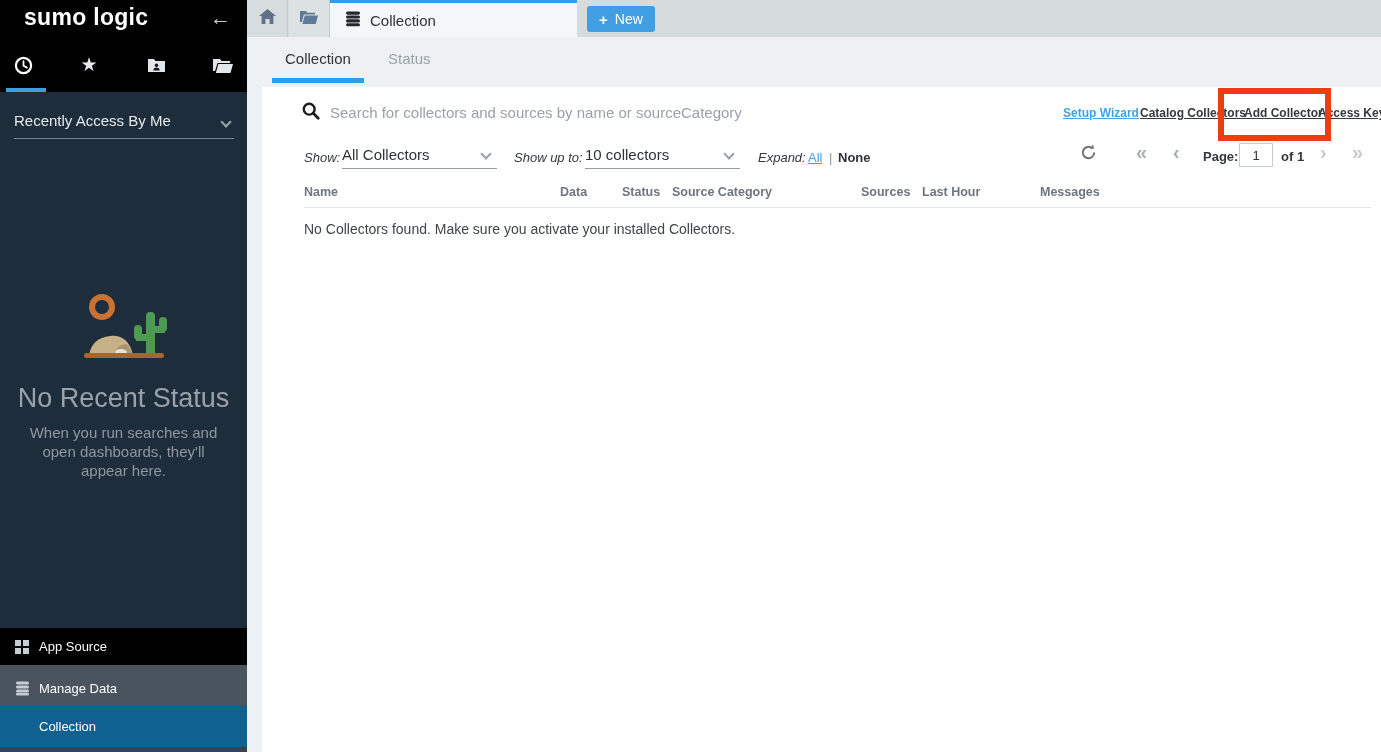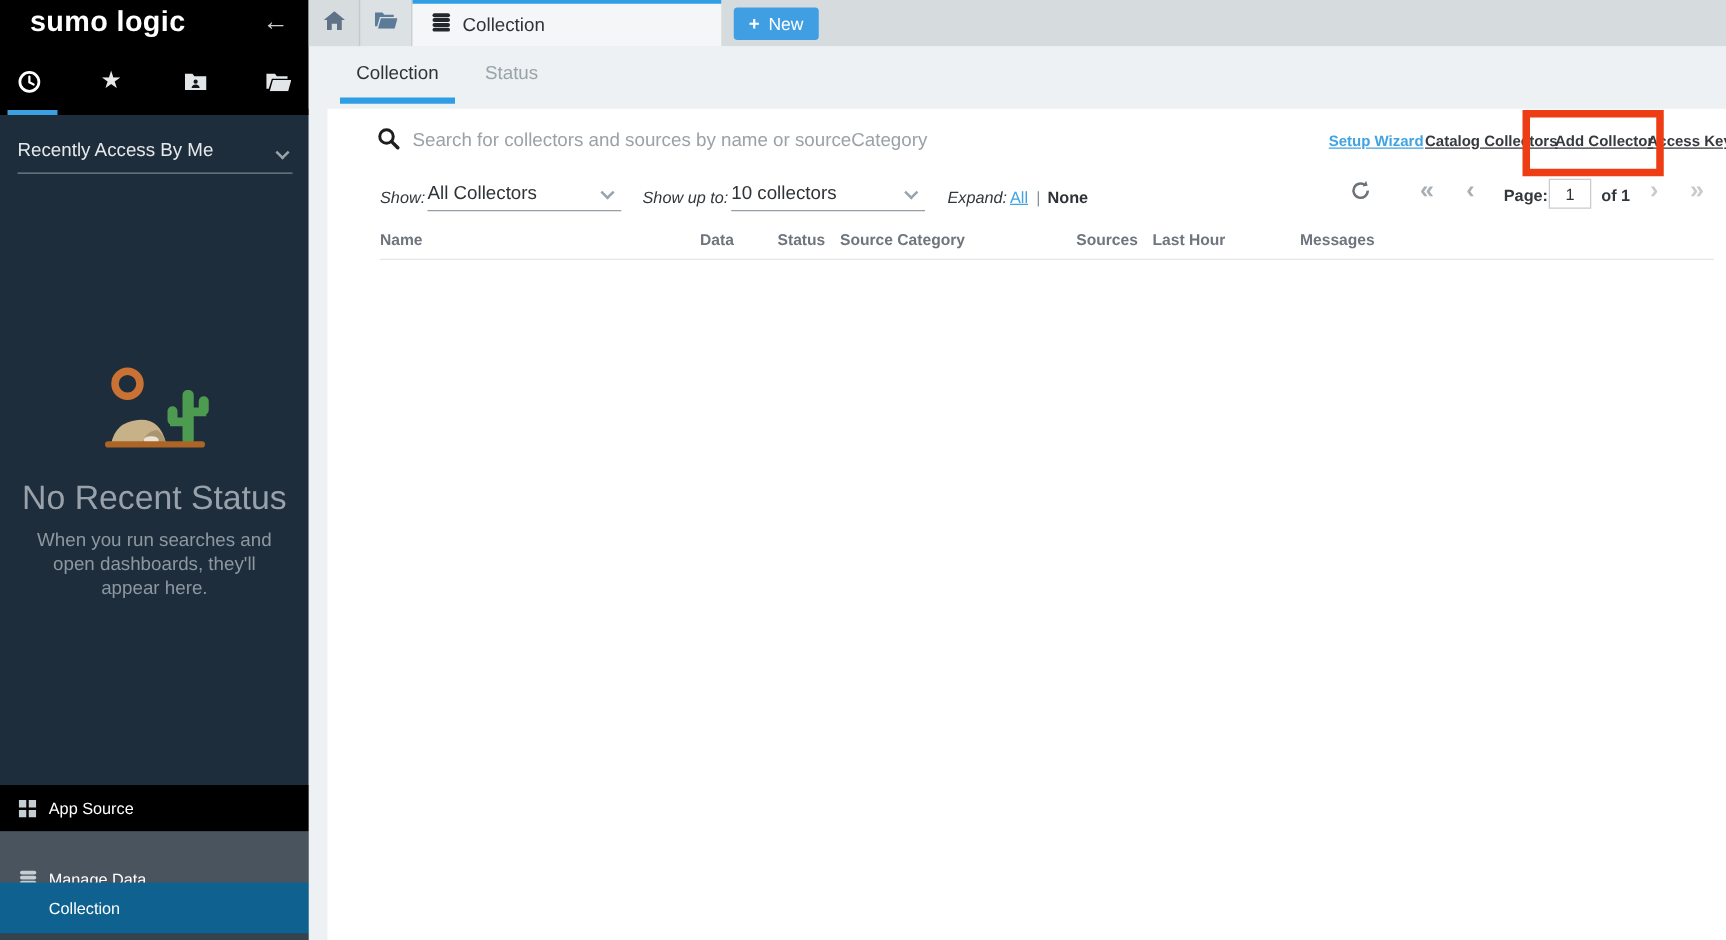--- a/index.html
+++ b/index.html
@@ -24,21 +24,21 @@
   .recent-row .chev { position:absolute; right:4px; top:6px; }
 
   .chev { display:inline-block; width:8px; height:8px; border-right:2px solid #9aa3aa; border-bottom:2px solid #9aa3aa; transform:rotate(45deg); }
 
   .illus { position:absolute; left:0; top:290px; width:247px; text-align:center; }
   .empty-title { position:absolute; left:0; top:383px; width:247px; text-align:center; font-size:27px; color:#99a2ab; }
   .empty-desc { position:absolute; left:20px; top:423px; width:207px; text-align:center; font-size:15px; line-height:19px; color:#8d98a1; }
 
   .nav-item { position:absolute; left:0; width:247px; display:flex; align-items:center; color:#fff; font-size:13px; cursor:pointer; }
   .nav-app { top:628px; height:37px; background:#000; }
-  .nav-manage { top:665px; height:46px; background:#4a545e;align-items:flex-end; }
+  .nav-manage { top:665px; height:46px; background:#4a545e; }
   .nav-collection { top:706px; height:41px; background:#0f618f; }
   .nav-sliver { position:absolute; left:0; top:747px; width:247px; height:5px; background:#38424b; }
   .nav-item .nicon { width:15px; margin-left:15px; display:flex; }
   .nav-item .nlabel { margin-left:9px; }
   .nav-collection .nlabel { margin-left:39px; }
 
   
   .main { position:absolute; left:247px; top:0; width:1134px; height:752px; background:#edf1f3; }
 
   .tabstrip { position:absolute; left:0; top:0; width:1134px; height:37px; background:#d6dbde; }
@@ -256,15 +256,16 @@
   <div class="thead">
     <span class="th0">Name</span>
     <span class="th1">Data</span>
     <span class="th2">Status</span>
     <span class="th3">Source Category</span>
     <span class="th4">Sources</span>
     <span class="th5">Last Hour</span>
     <span class="th6">Messages</span>
   </div>
 
+  <div class="empty-msg">No Collectors found. Make sure you activate your installed Collectors.</div>
 </div>
 
 <div class="annotation-box"></div>
 
 </body></html>

